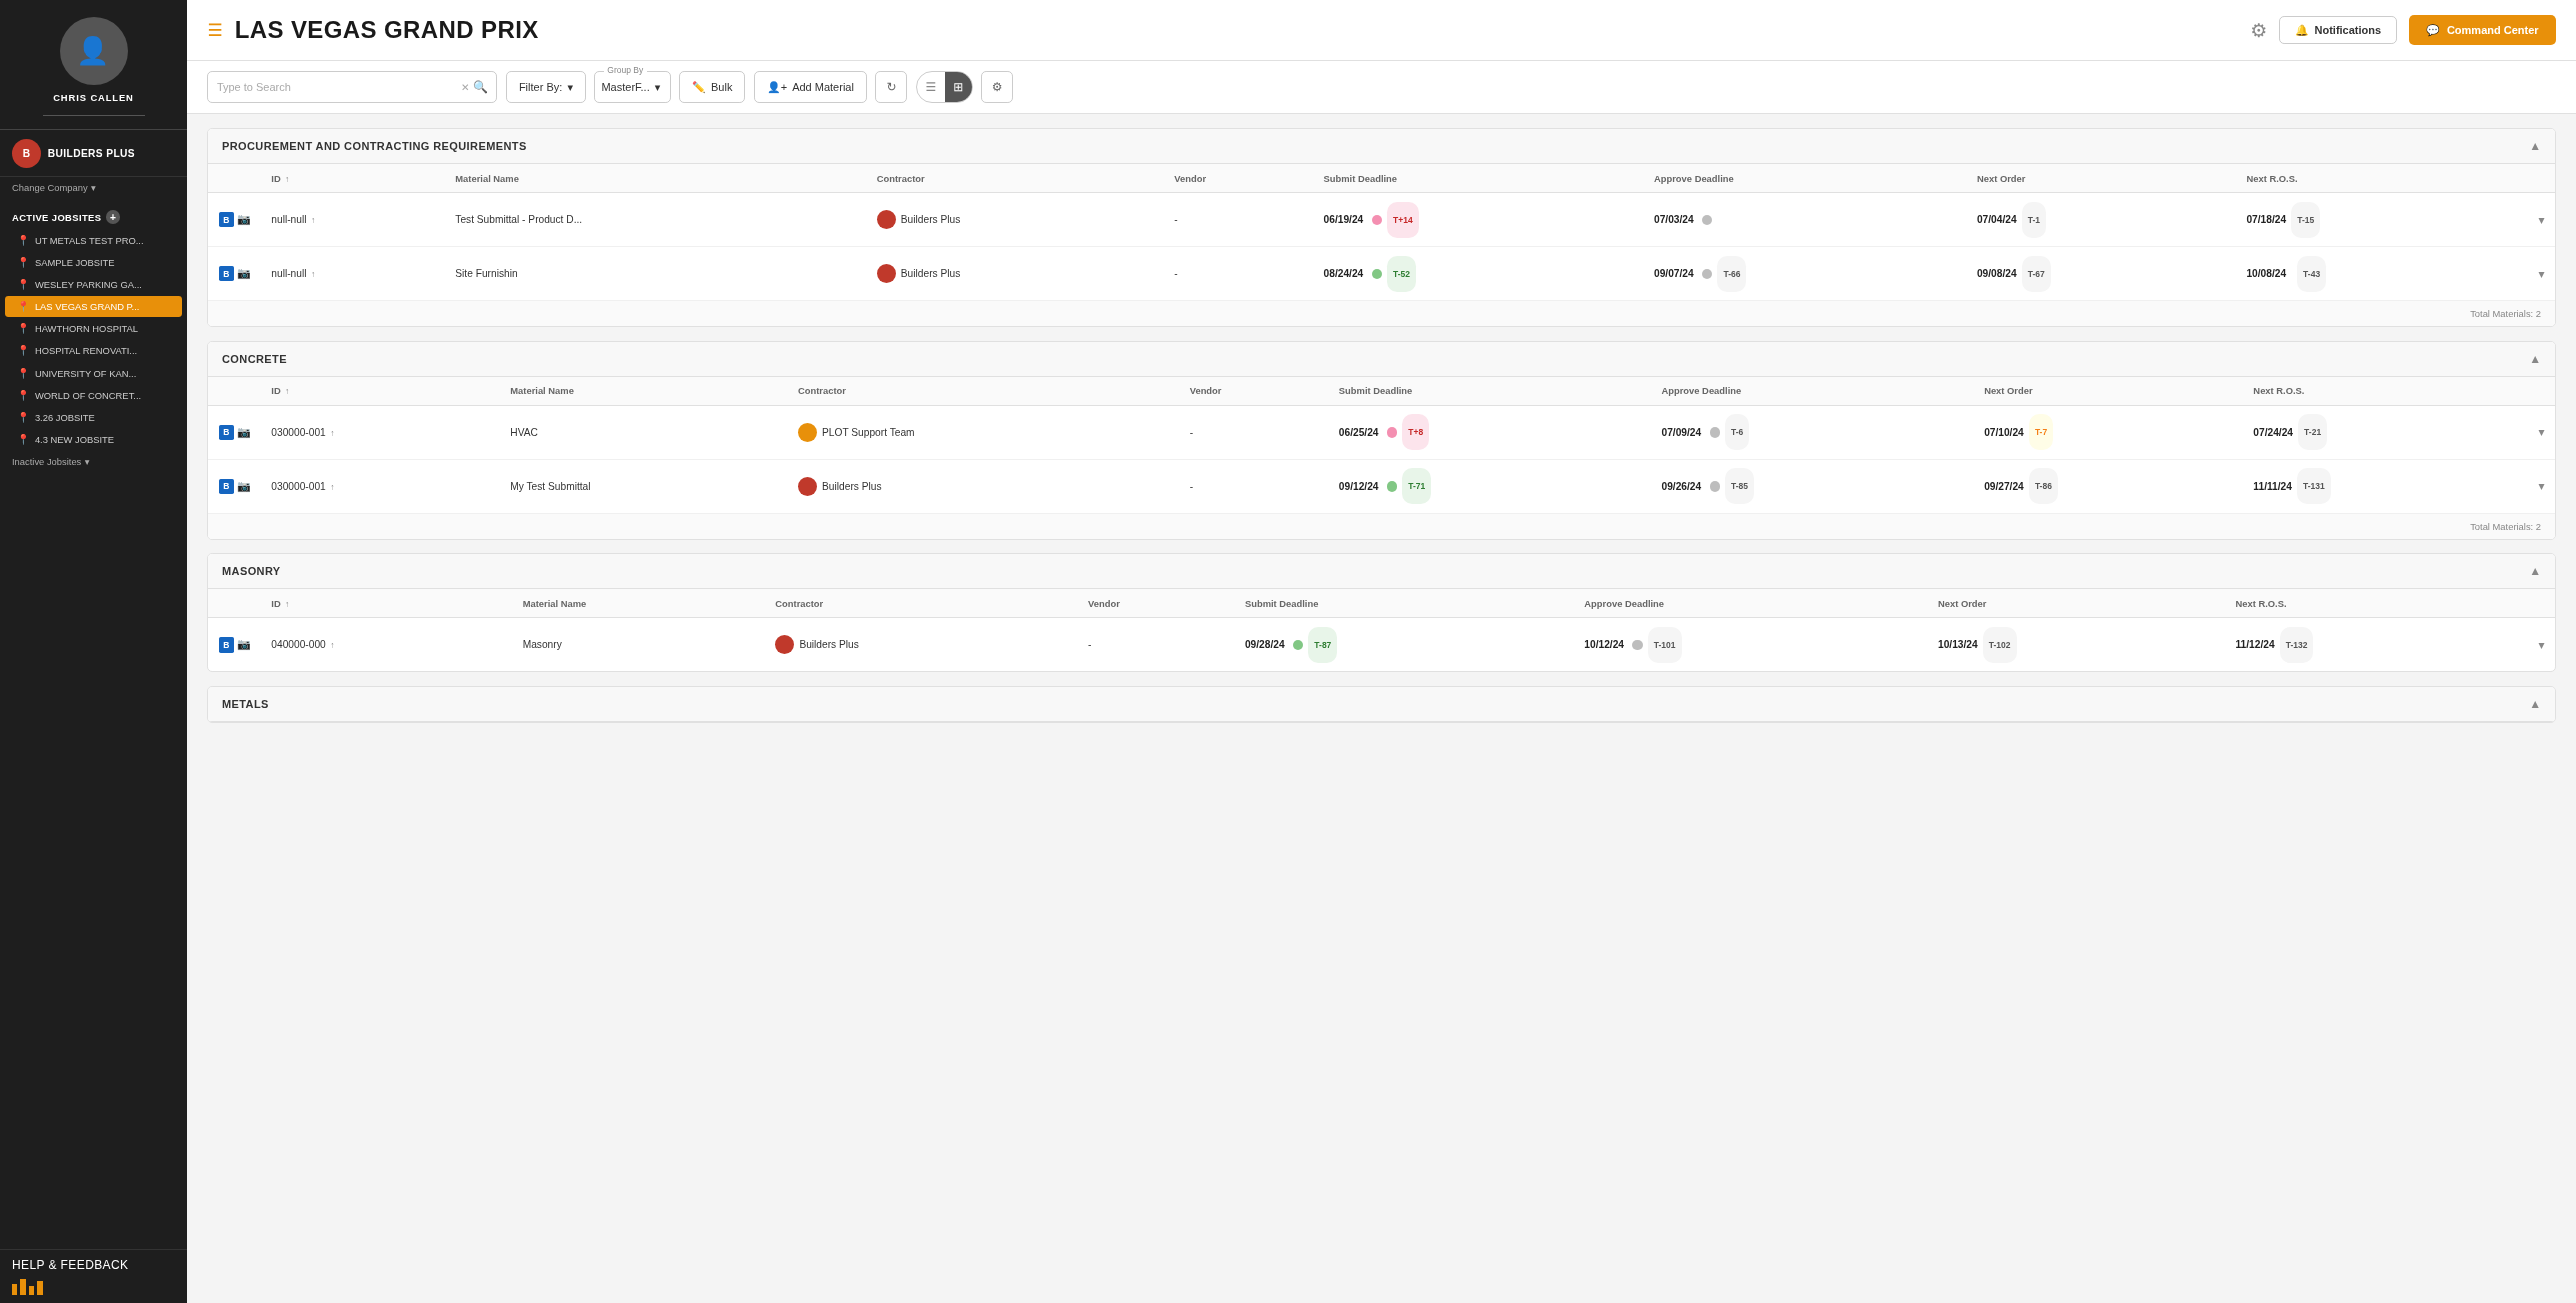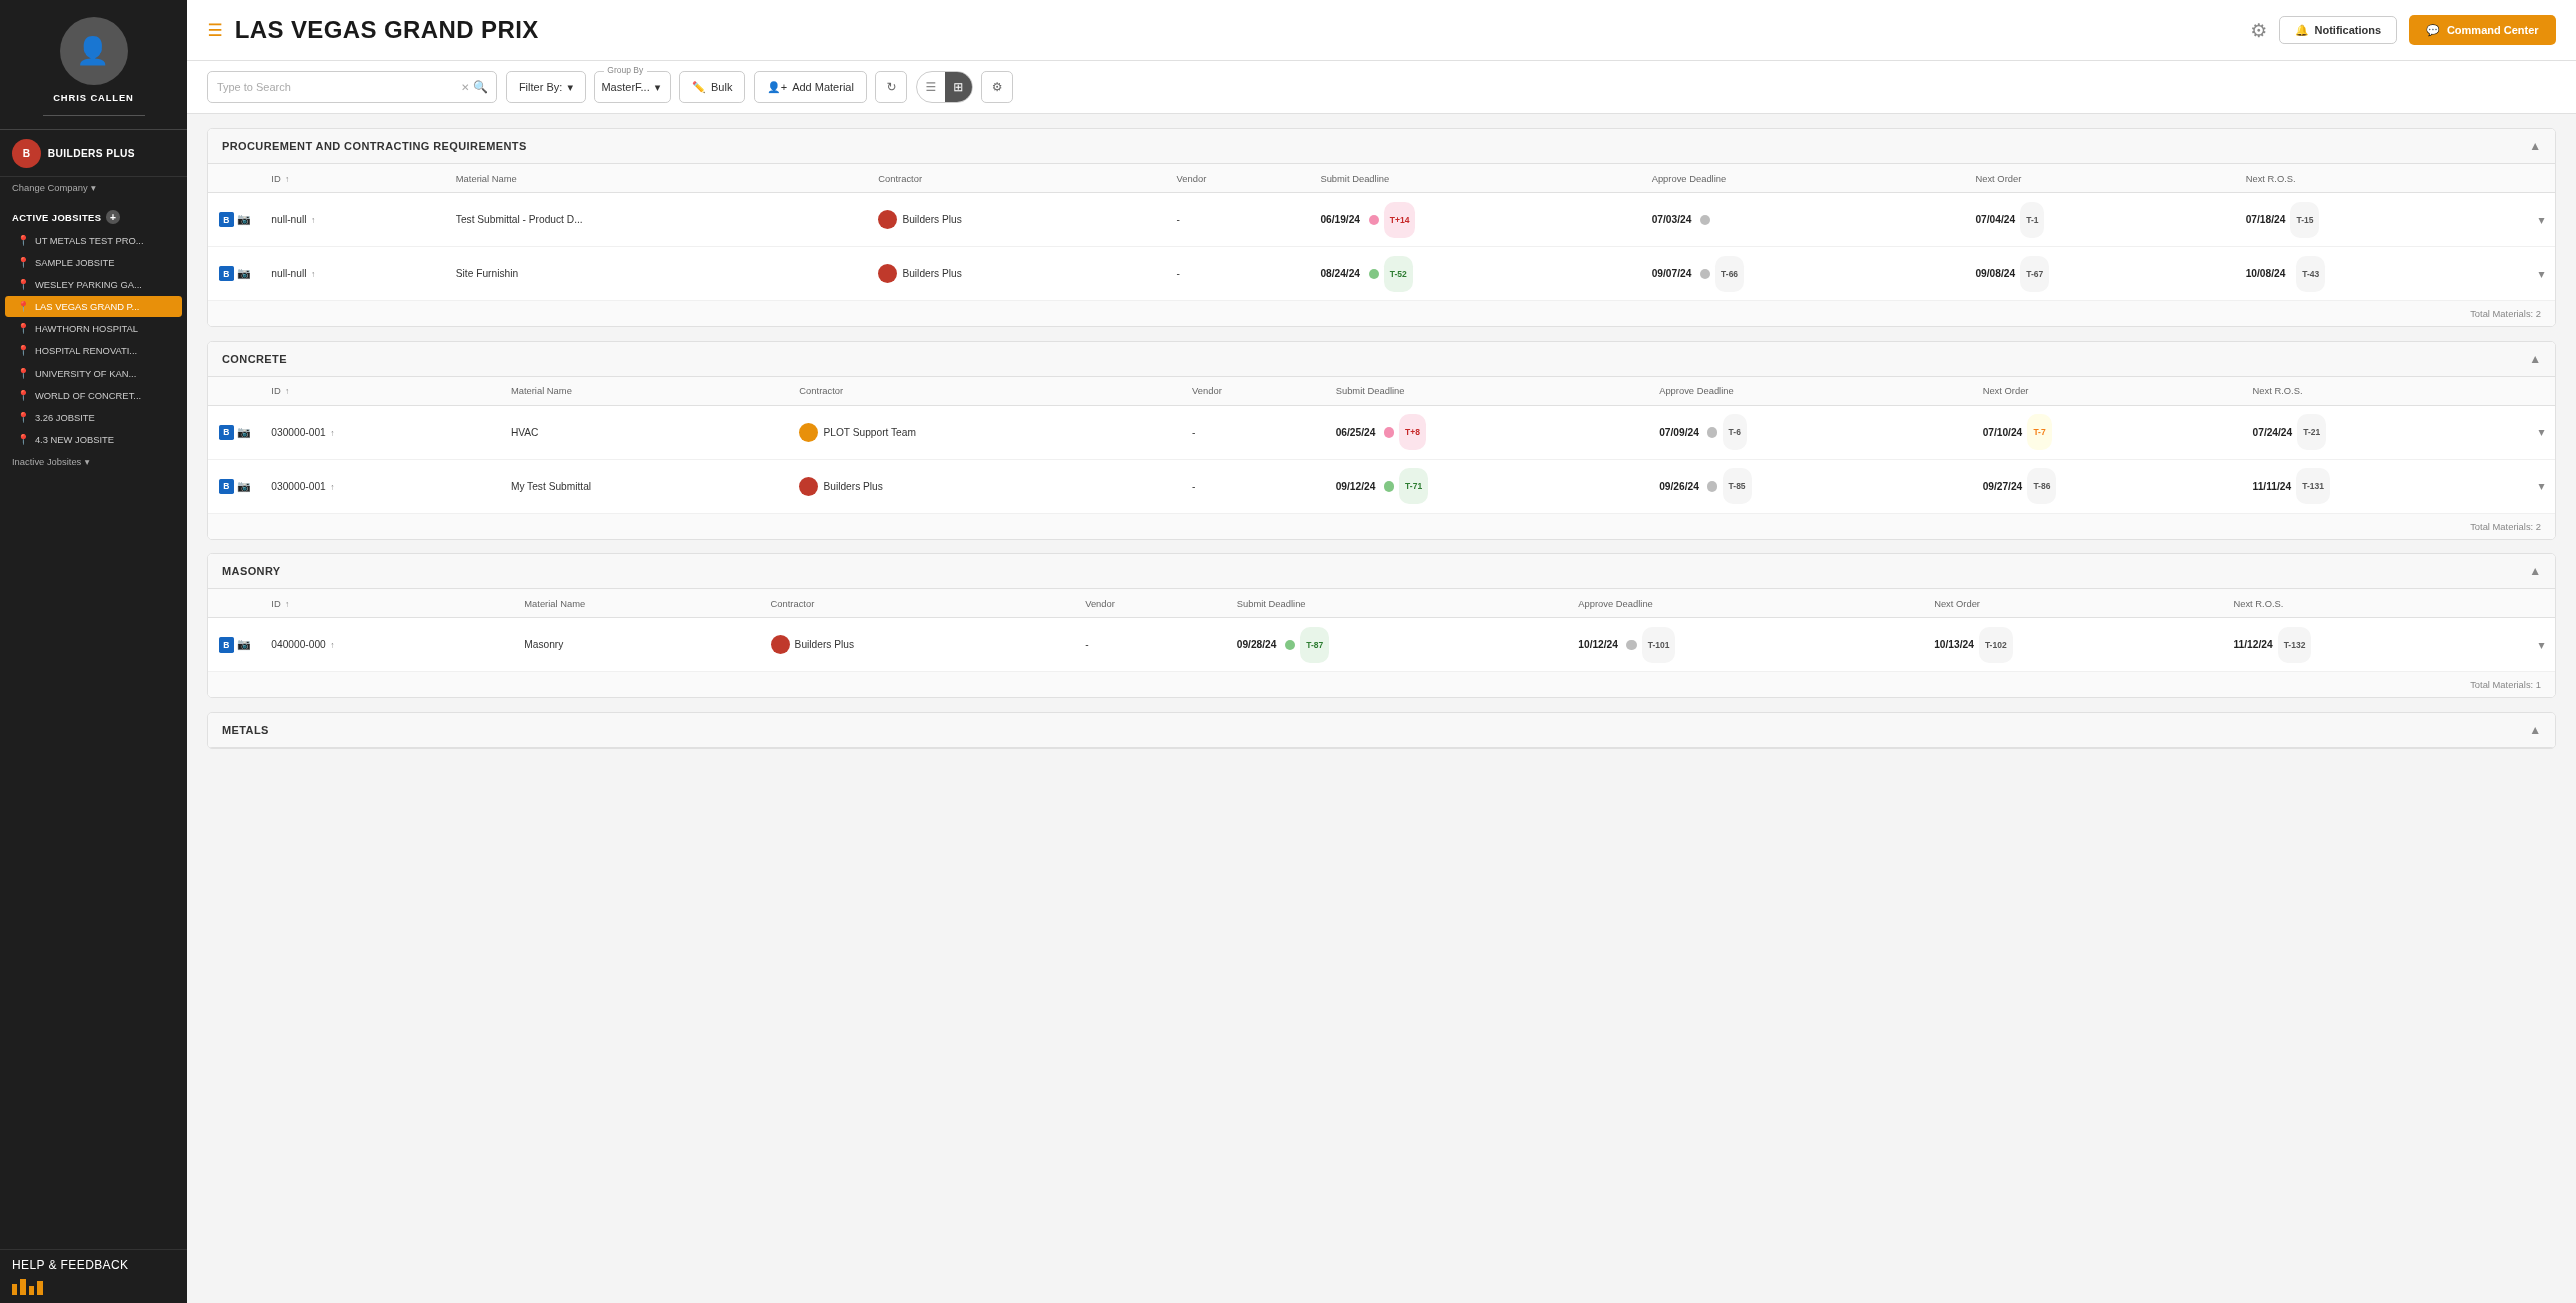--- a/index.html
+++ b/index.html
@@ -420,21 +420,21 @@
 
     
     .data-table {
       width: 100%;
       border-collapse: collapse;
     }
     .data-table th {
       padding: 8.5px 10.2px;
       text-align: left;
       font-size: 9.4px;
-      font-weight: 400;
+      font-weight: 700;
       color: #666;
       border-bottom: 0.9px solid #e0e0e0;
       background: #fafafa;
       white-space: nowrap;
     }
     .data-table td {
       padding: 8.5px 10.2px;
       font-size: 10.2px;
       color: #333;
       border-bottom: 0.9px solid #f0f0f0;
@@ -968,21 +968,20 @@
                     <div style="display:flex;align-items:center;gap:5.1px;">
                       <span class="deadline-date">11/12/24</span>
                       <span class="deadline-badge badge-gray">T-132</span>
                     </div>
                     <span class="expand-icon">▾</span>
                   </div>
                 </td>
               </tr>
             </tbody>
           </table>
-          <div class="total-row">Total Materials: 1</div>
         </div>
         <div class="section">
           <div class="section-header">
             <span class="section-title">METALS</span>
             <span class="chevron-icon">▲</span>
           </div>
         </div>
       </div>
   </div>
 </main>

